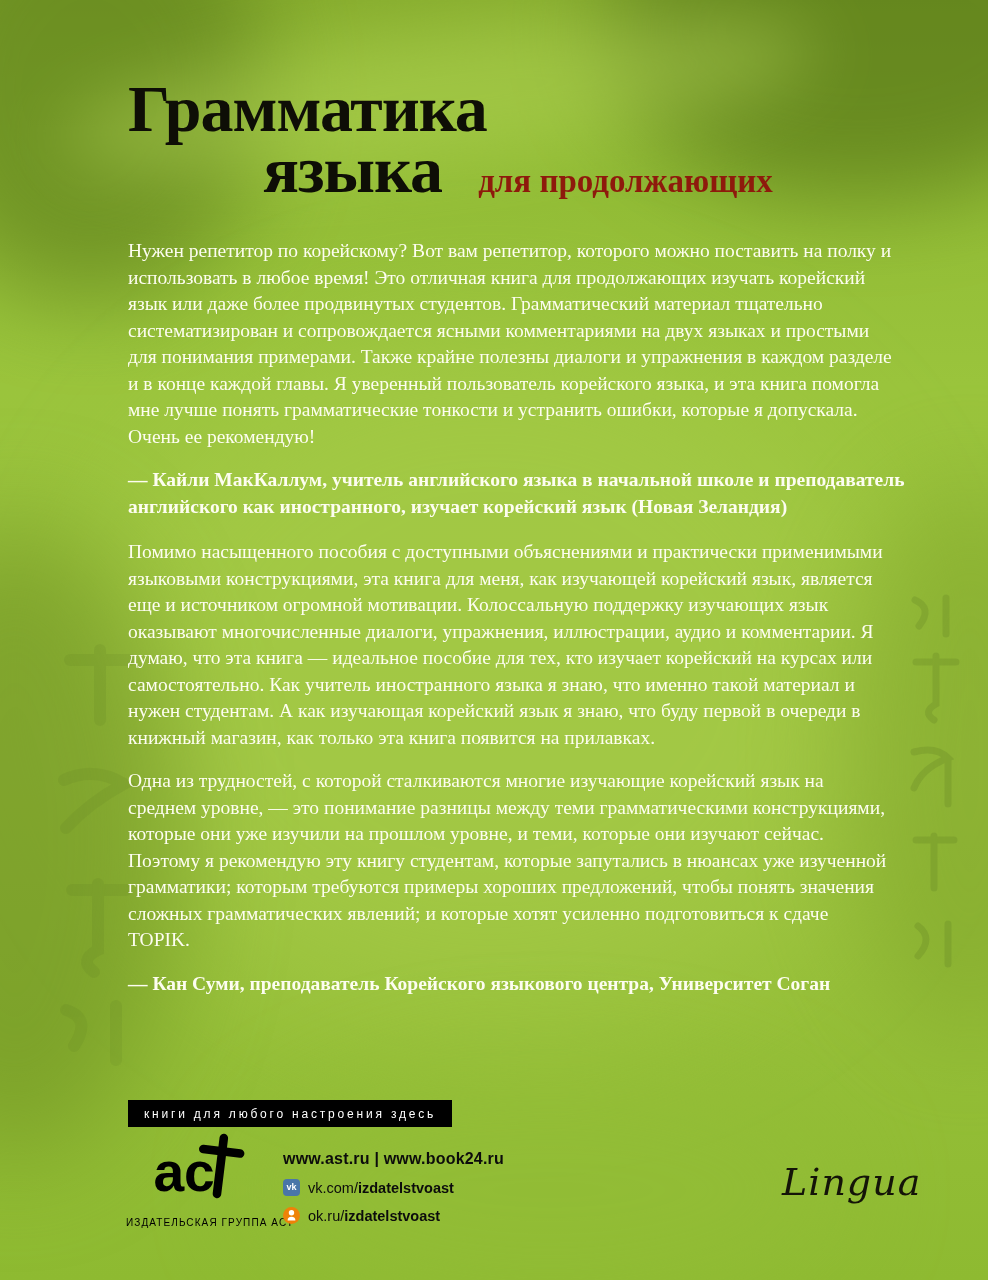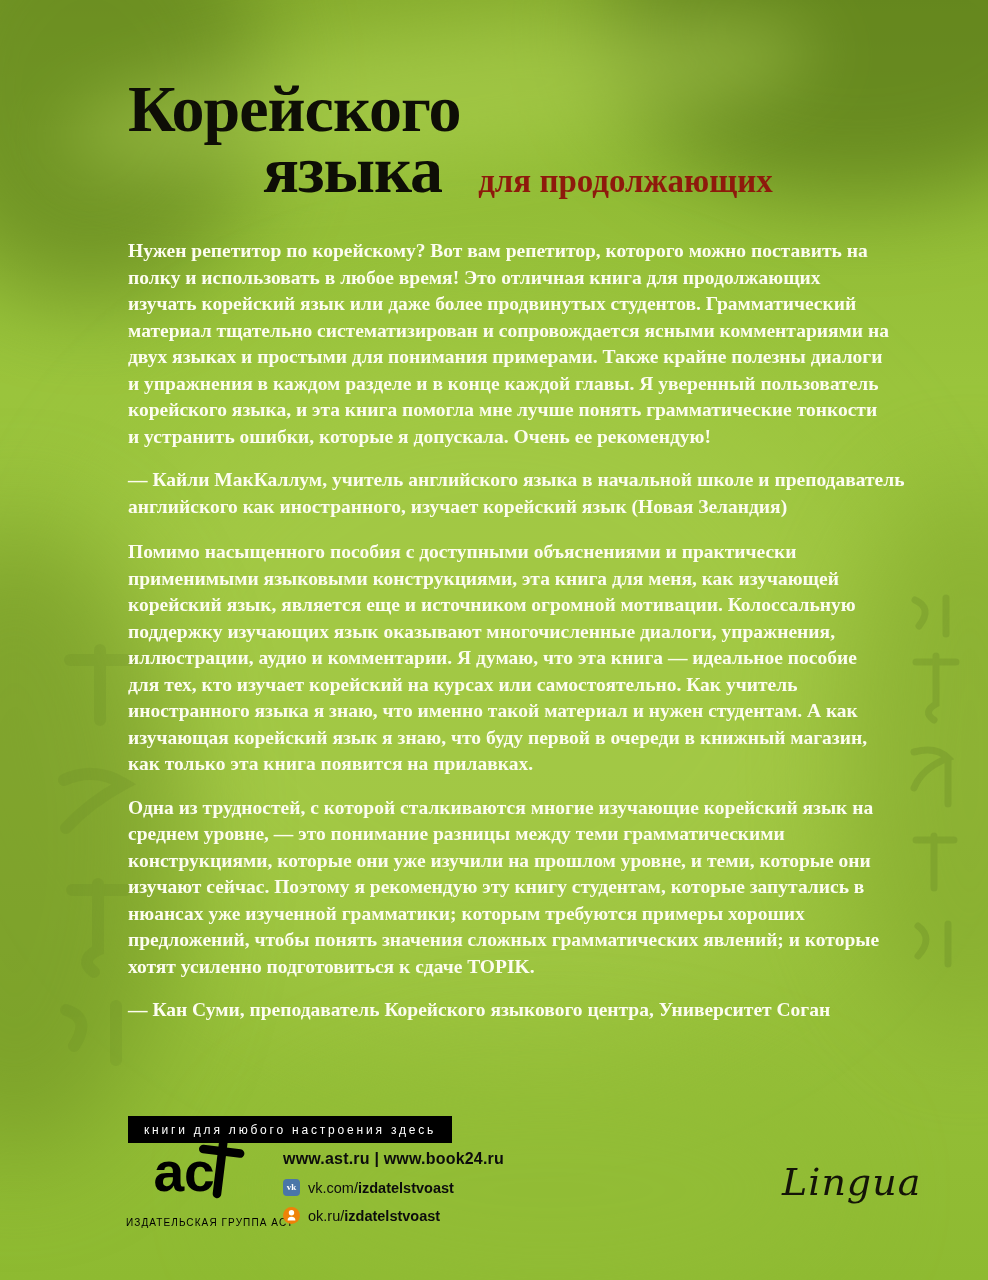--- a/index.html
+++ b/index.html
@@ -27,33 +27,33 @@
     letter-spacing:-1px;color:#0e0e06;
   }
   .title-last{display:flex;align-items:baseline;justify-content:center;}
   .subtitle{
     font-size:33px;font-weight:700;color:#8e1a0c;
     margin-left:36px;letter-spacing:0;
   }
   .reviews{margin-top:38px;}
   .review-text{
     margin:0 16px 17px 0;
-    font-size:19.5px;line-height:26.5px;color:#fdfdf0;font-weight:bold;
+    font-size:19.5px;line-height:26.5px;color:#fdfdf0;
   }
   .review-author{
     margin:0 0 19px 0;
     font-size:19.5px;line-height:26.5px;color:#fdfdf0;font-weight:700;
   }
 
   .slogan-bar{
     position:absolute;left:128px;top:1100px;
     background:#000;color:#fff;
     font-family:"Liberation Sans",sans-serif;
     font-size:12px;letter-spacing:2.8px;
-    padding:7px 16px 6px 16px;white-space:nowrap;margin-top:16px;
+    padding:7px 16px 6px 16px;white-space:nowrap;
   }
 
   .barcode-box{
     position:absolute;left:530px;top:1097px;width:196px;height:136px;
     background:#fff;text-align:center;
   }
   .isbn{
     font-family:"Liberation Sans",sans-serif;
     font-size:11.5px;color:#000;margin-top:8px;letter-spacing:.3px;
   }
@@ -82,21 +82,21 @@
   .sites-block{
     position:absolute;left:283px;top:1150px;
     font-family:"Liberation Sans",sans-serif;color:#0c0c0c;
   }
   .urls{font-weight:700;font-size:16px;letter-spacing:.2px;}
   .link-row{display:flex;align-items:center;gap:8px;margin-top:11px;font-size:14.5px;}
   .link-row .bold{font-weight:700;}
   .vk-icon{
     width:17px;height:17px;border-radius:4px;background:#4a76a8;
     display:flex;align-items:center;justify-content:center;
-    color:#fff;font-family:Liberation Serif, serif;
+    color:#fff;font-family:Liberation Sans, sans-serif;
     font-size:9px;font-weight:700;line-height:1;
   }
   .ok-icon{width:17px;height:17px;display:block;}
 
   .lingua{
     position:absolute;left:782px;top:1138px;
     font-family:"DejaVu Serif",serif;font-style:italic;
     font-size:38px;color:#141408;letter-spacing:1px;margin-top:22px;
   }
 </style>
@@ -127,21 +127,21 @@
     <g stroke="#4c681c" stroke-width="12" fill="none" stroke-linecap="round" opacity="0.10">
       <path d="M70 660 h60 M100 650 v70"></path>
       <path d="M64 780 q30 -14 60 4 q-34 18 -58 44"></path>
       <path d="M72 890 h54 M98 884 v66 q-20 10 -4 22"></path>
       <path d="M66 1010 q26 8 8 36 M116 1006 v54"></path>
     </g>
   </svg>
 
   <div class="content">
     <div class="title-block">
-      <div class="title-line">Корейского</div>
+      <div class="title-line">Грамматика</div>
       <div class="title-last">
         <span class="title-line">языка</span>
         <span class="subtitle">для продолжающих</span>
       </div>
     </div>
 
     <div class="reviews">
       <p class="review-text">Нужен репетитор по корейскому? Вот вам репетитор, которого можно поставить на полку и использовать в любое время! Это отличная книга для продолжающих изучать корейский язык или даже более продвинутых студентов. Грамматический материал тщательно систематизирован и сопровождается ясными комментариями на двух языках и простыми для понимания примерами. Также крайне полезны диалоги и упражнения в каждом разделе и в конце каждой главы. Я уверенный пользователь корейского языка, и эта книга помогла мне лучше понять грамматические тонкости и устранить ошибки, которые я допускала. Очень ее рекомендую!</p>
       <p class="review-author">— Кайли МакКаллум, учитель английского языка в начальной школе и преподаватель английского как иностранного, изучает корейский язык (Новая Зеландия)</p>
 

